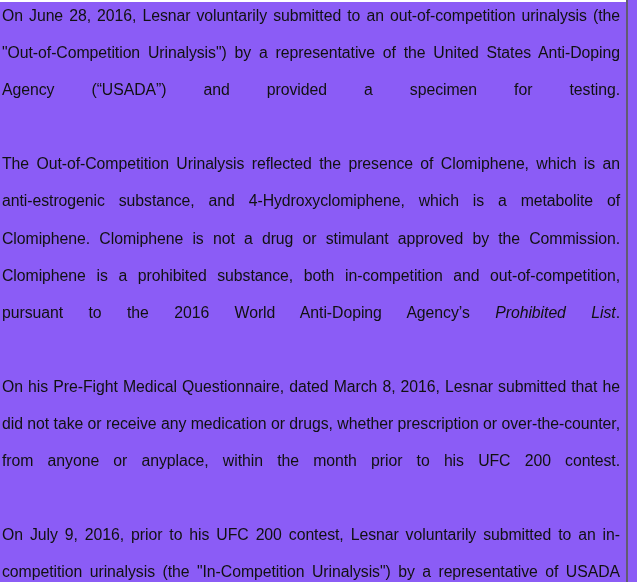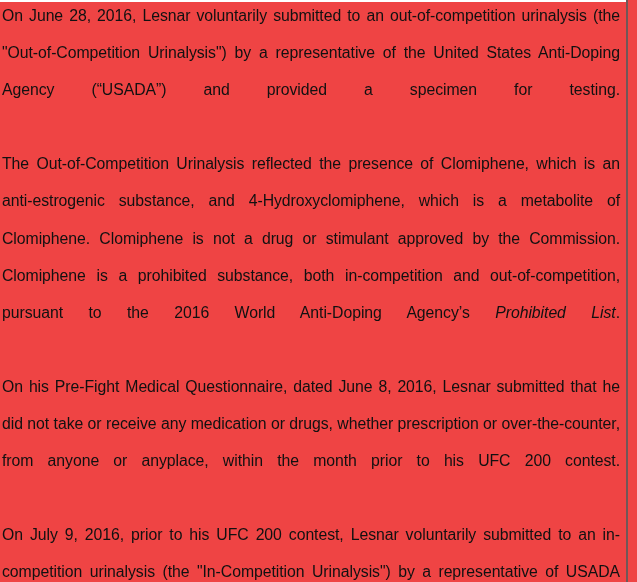--- a/index.html
+++ b/index.html
@@ -14,21 +14,21 @@
     overflow: hidden;
     font-family: "Liberation Sans", "DejaVu Sans", sans-serif;
     color: #111111;
     -webkit-font-smoothing: antialiased;
   }
 
   #page {
     position: relative;
     width: 637px;
     height: 582px;
-    background: #ef4444;
+    background: #8b5cf6;
     overflow: hidden;
   }
 
   
   #margin-rule {
     position: absolute;
     top: 0;
     left: 626px;
     width: 2px;
     height: 582px;
@@ -84,18 +84,18 @@
   <div id="scan-top-artifact"></div>
 
   <div id="margin-rule"></div>
 
   <div id="doc-body">
 
     <p class="para">On June 28, 2016, Lesnar voluntarily submitted to an out-of-competition urinalysis (the "Out-of-Competition Urinalysis") by a representative of the United States Anti-Doping Agency (“USADA”) and provided a specimen for testing.</p>
 
     <p class="para"><span>The Out-of-Competition Urinalysis reflected the presence of Clomiphene, which is an anti-estrogenic substance, and 4-Hydroxyclomiphene, which is a metabolite of Clomiphene.  Clomiphene is not a drug or stimulant approved by the Commission. Clomiphene is a prohibited substance, both in-competition and out-of-competition, pursuant to the 2016 World Anti-Doping Agency’s </span><em class="title-italic">Prohibited List</em><span>.</span></p>
 
-    <p class="para">On his Pre-Fight Medical Questionnaire, dated June 8, 2016, Lesnar submitted that he did not take or receive any medication or drugs, whether prescription or over-the-counter, from anyone or anyplace, within the month prior to his UFC 200 contest.</p>
+    <p class="para">On his Pre-Fight Medical Questionnaire, dated March 8, 2016, Lesnar submitted that he did not take or receive any medication or drugs, whether prescription or over-the-counter, from anyone or anyplace, within the month prior to his UFC 200 contest.</p>
 
     <p class="para">On July 9, 2016, prior to his UFC 200 contest, Lesnar voluntarily submitted to an in-competition urinalysis (the "In-Competition Urinalysis") by a representative of USADA and provided a specimen for testing.</p>
 
   </div>
 </div>
 
 </body></html>

